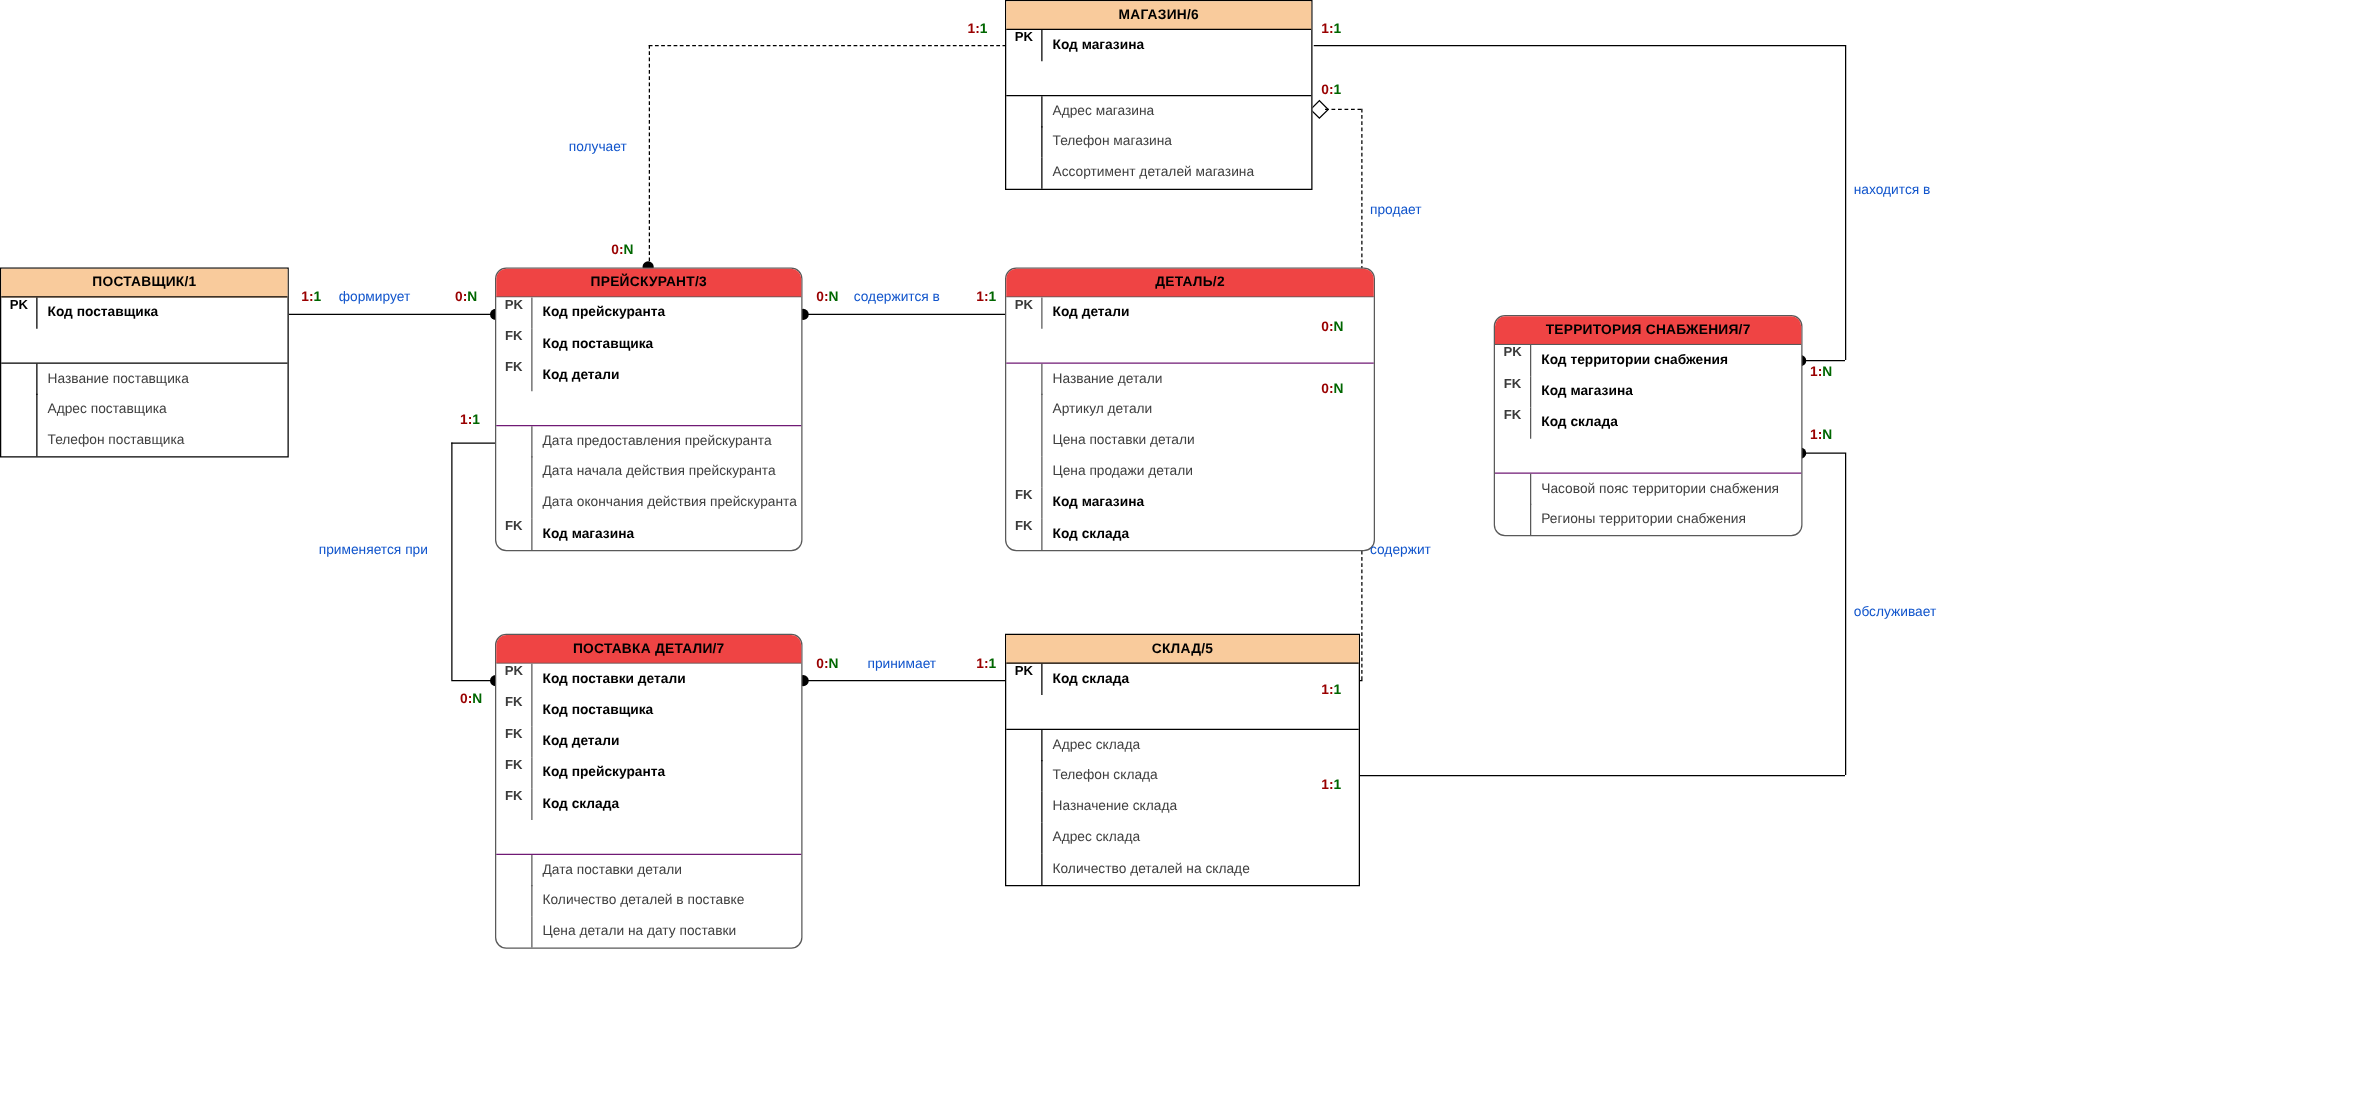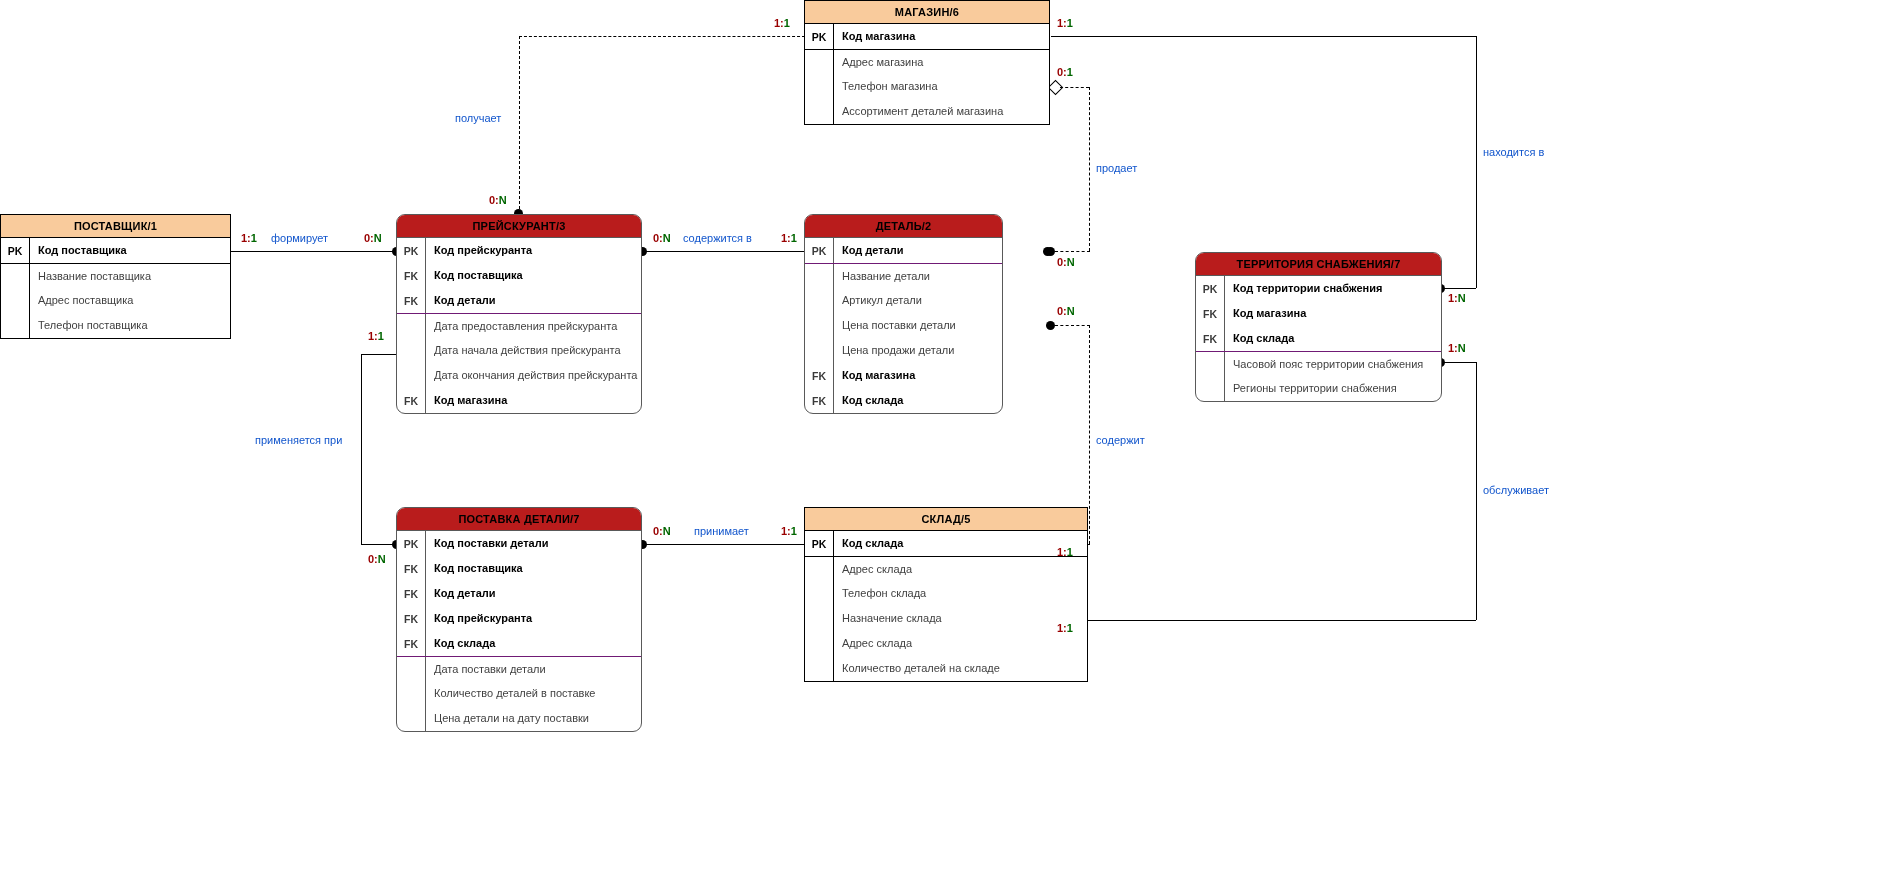--- a/index.html
+++ b/index.html
@@ -7,38 +7,38 @@
   #canvas{position:relative;width:1903px;height:887px;background:#fff;overflow:hidden;}
 
   
   .entity{position:absolute;box-sizing:border-box;border:1px solid #000;background:#fff;}
   .entity.rounded{border-radius:9px;border-color:#595959;}
   .entity .hdr{
     text-align:center;font-size:11px;font-weight:bold;color:#000;
     padding:5px 0 5px 0;border-bottom:1px solid #000;letter-spacing:.2px;
   }
   .entity.rounded .hdr{border-radius:8px 8px 0 0;border-bottom:1px solid #595959;}
-  .hdr.blue{background:#b91c1c;}
+  .hdr.blue{background:#ef4444;}
   .hdr.orange{background:#f9cb9c;}
   .entity .attrs{display:block;}
-  .attr{display:flex;align-items:center;height:25px;box-sizing:border-box;}
+  .attr{display:flex;height:25px;box-sizing:border-box;}
   .attr .key{
     width:28px;min-width:28px;font-size:10.5px;font-weight:bold;color:#000;
     text-align:center;box-sizing:border-box;
   }
   .entity.rounded .attr .key{color:#3a3a3a;}
   .attr .nm{
     flex:1;font-size:11px;color:#3f3f3f;padding-left:8px;
     border-left:1px solid #000;box-sizing:border-box;height:25px;line-height:25px;
     white-space:nowrap;overflow:hidden;
   }
   .entity.rounded .attr .nm{border-left:1px solid #595959;}
   .attr.pk .nm{font-weight:bold;color:#000;}
   .attr.fk .nm{font-weight:bold;color:#000;}
-  .sep{border-top:1px solid #000;}
+  .sep{border-top:1px solid #000;margin-top:27px;}
   .entity.rounded .sep{border-top:1px solid #701a75;}
 
   
   .ln{position:absolute;background:#000;}
   .ln.h{height:1px;}
   .ln.v{width:1px;}
   .dln{position:absolute;}
   .dln.h{height:0;border-top:1px dashed #000;}
   .dln.v{width:0;border-left:1px dashed #000;}
 
@@ -145,21 +145,21 @@
         <span class="key"></span>
         <span class="nm">Дата окончания действия прейскуранта</span>
       </div>
       <div class="attr fk">
         <span class="key">FK</span>
         <span class="nm">Код магазина</span>
       </div>
     </div>
   </div>
 
-  <div class="entity rounded" style="left:804px;top:214px;width:199px;">
+  <div class="entity rounded" style="left:804px;top:214px;width:296px;">
     <div class="hdr blue">ДЕТАЛЬ/2</div>
     <div class="attrs">
       <div class="attr pk">
         <span class="key">PK</span>
         <span class="nm">Код детали</span>
       </div>
       <div class="attr sep">
         <span class="key"></span>
         <span class="nm">Название детали</span>
       </div>

